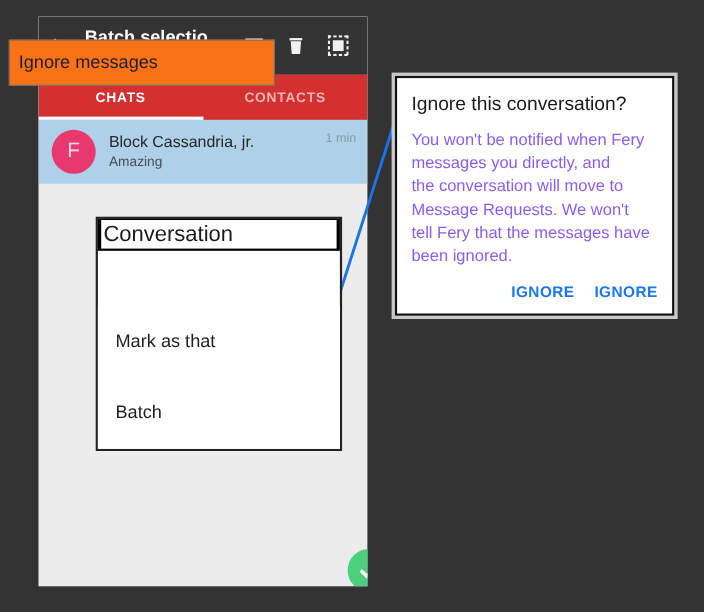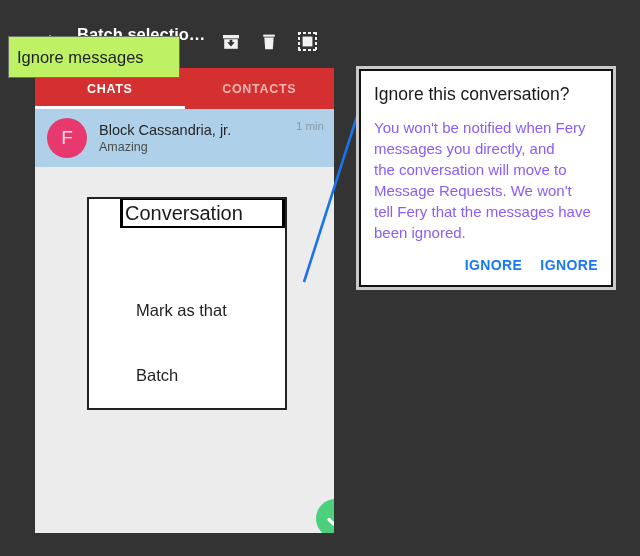--- a/index.html
+++ b/index.html
@@ -190,26 +190,25 @@
     display: flex;
     align-items: center;
     justify-content: center;
   }
 
   
   #ctx-menu {
     position: absolute;
     left: 87px;
     top: 197px;
-    width: 200px;
+    width: 224px;
     background: #ffffff;
     border: 2px solid #222222;
     box-sizing: border-box;
     z-index: 20;
-    padding-left: 31px;
   }
   #ctx-header {
     background: #000000;
     padding: 1px 3px 2px 3px;
   }
   #ctx-header-inner {
     background: #ffffff;
     color: #1a1a1a;
     font-size: 20px;
     line-height: 26px;
@@ -224,25 +223,25 @@
     display: flex;
     align-items: center;
     padding-left: 16px;
     box-sizing: border-box;
     background: #ffffff;
   }
   #ctx-item-ignore {
     position: absolute;
     left: 8px;
     top: 36px;
-    width: 172px;
+    width: 242px;
     height: 42px;
     border: 1px solid #6e6e6e;
     box-sizing: border-box;
-    background: #bef264;
+    background: #f97316;
     display: flex;
     align-items: center;
     padding-left: 8px;
     font-size: 16.5px;
     color: #1f1f1f;
     z-index: 22;
   }
   #ctx-body { padding-top: 0; }
   #ctx-spacer { height: 50px; }
 

